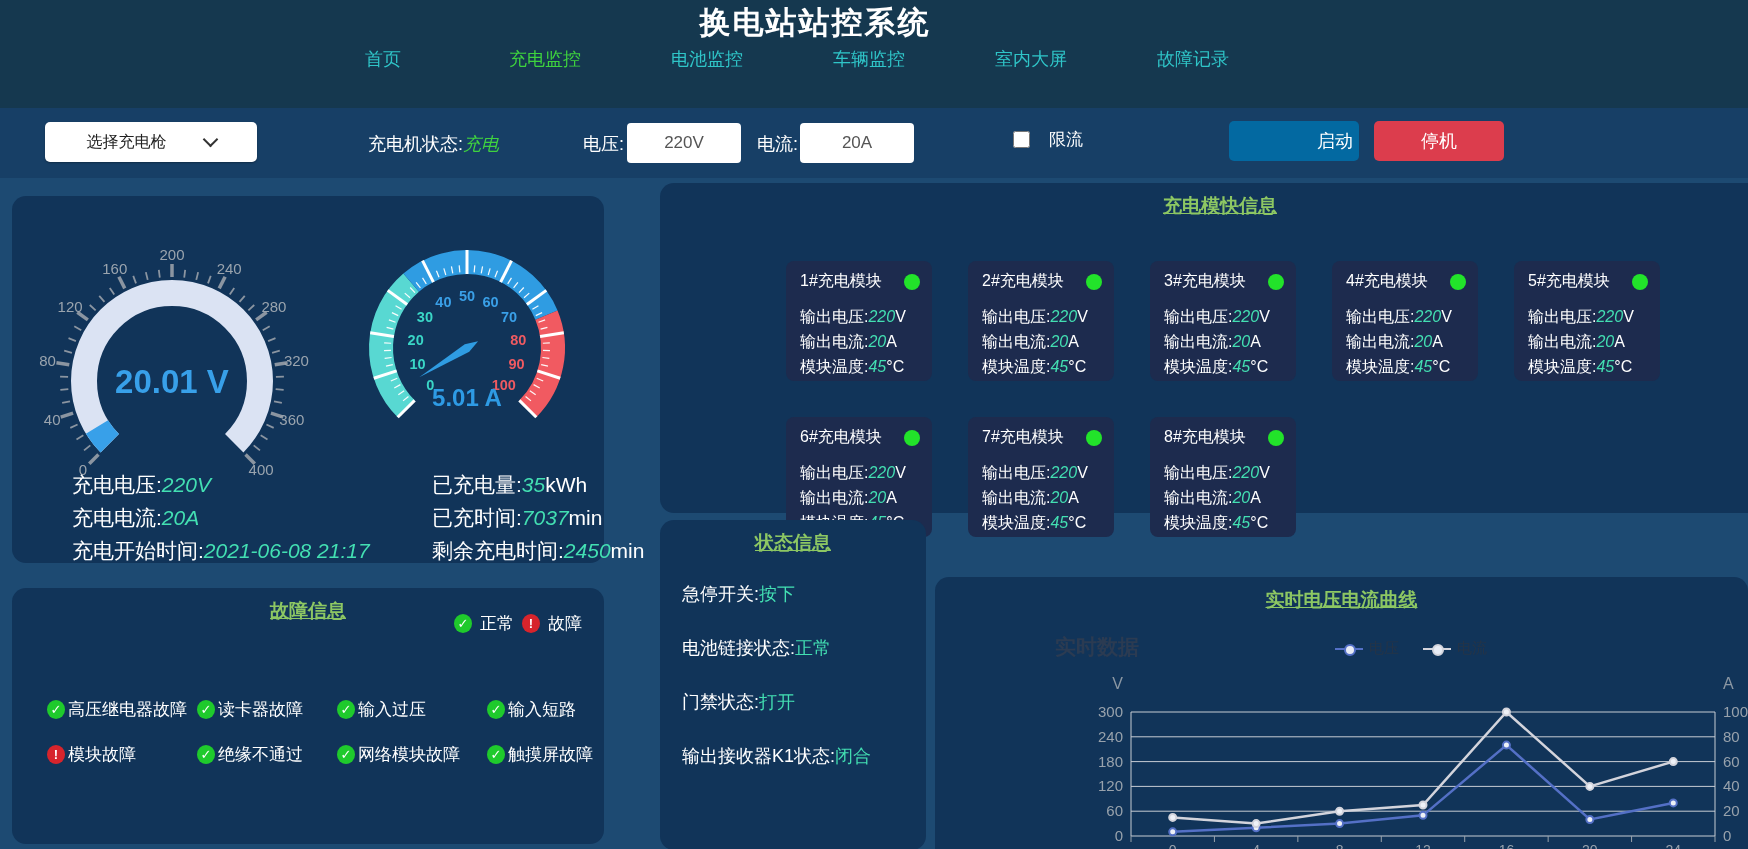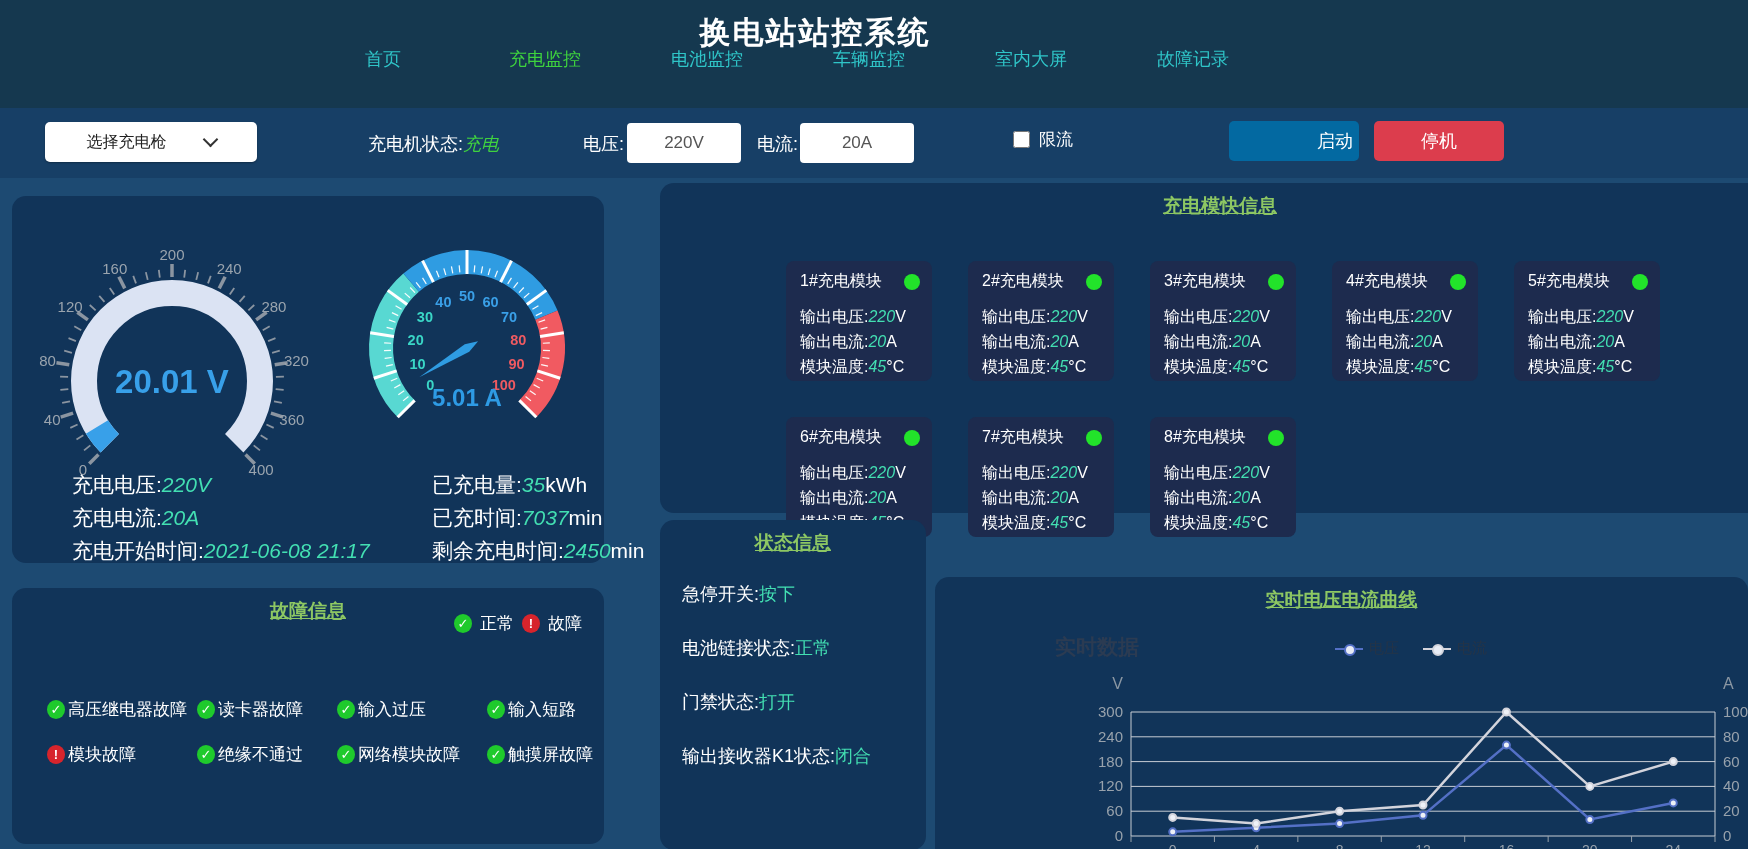--- a/index.html
+++ b/index.html
@@ -2,37 +2,37 @@
 <html><head>
 <meta charset="utf-8">
 <style>
   html,body{margin:0;padding:0;background:#0d2b44;}
   .app{position:relative;width:1748px;height:849px;overflow:hidden;
        background:#1d4a72;font-family:"Liberation Sans","DejaVu Sans",sans-serif;}
   
   .header{position:absolute;left:0;top:0;width:1748px;height:108px;background:#15384f;
           border-bottom:1px solid rgba(0,0,0,.35);}
   .page-title{position:absolute;left:0;top:0;width:1630px;text-align:center;
-              color:#fff;font-size:31px;font-weight:bold;letter-spacing:2px;padding-top:12px;}
+              color:#fff;font-size:31px;font-weight:bold;letter-spacing:2px;padding-top:2px;}
   .nav{position:absolute;left:323px;top:47px;display:flex;gap:42px;}
   .nav-item{width:120px;text-align:center;font-size:18px;color:#2fc5c8;cursor:pointer;}
   .nav-item.active{color:#3ed33e;}
   
   .toolbar{position:absolute;left:0;top:108px;width:1748px;height:70px;background:#173f66;}
   .select-box{position:absolute;left:45px;top:14px;width:212px;height:40px;background:#fff;
               border-radius:5px;display:flex;align-items:center;justify-content:center;
               color:#222;font-size:16px;cursor:pointer;box-shadow:0 1px 2px rgba(0,0,0,.3);}
   .chev{width:9px;height:9px;border-right:2px solid #333;border-bottom:2px solid #333;
         transform:rotate(45deg);margin-left:38px;margin-top:-6px;}
   .tb-label{position:absolute;color:#fff;font-size:18px;top:24px;}
   .status-val{color:#3fd23f;font-style:italic;font-weight:normal;}
   .tb-input{position:absolute;top:15px;width:110px;height:38px;border:none;border-radius:4px;
             background:#fff;color:#555;font-size:17px;text-align:center;
             font-family:"Liberation Sans",sans-serif;}
-  .chk-wrap{position:absolute;left:1013px;top:20px;display:flex;align-items:center;gap:9px;
+  .chk-wrap{position:absolute;left:1013px;top:20px;display:flex;align-items:center;gap:19px;
             color:#fff;font-size:17px;}
   .chk-wrap input{width:17px;height:17px;margin:0;}
   .btn{position:absolute;top:13px;width:130px;height:40px;border:none;border-radius:5px;
        color:#fff;font-size:18px;cursor:pointer;font-family:"Liberation Sans",sans-serif;}
   .btn-start{left:1229px;background:#0369a1;text-align:right;}
   .btn-stop{left:1374px;background:#dc3d4d;}
   
   .panel{position:absolute;background:#113459;border-radius:14px;}
   .panel-title{text-align:center;color:#8dc763;font-size:19px;font-weight:bold;
                text-decoration:underline;padding-top:10px;}

